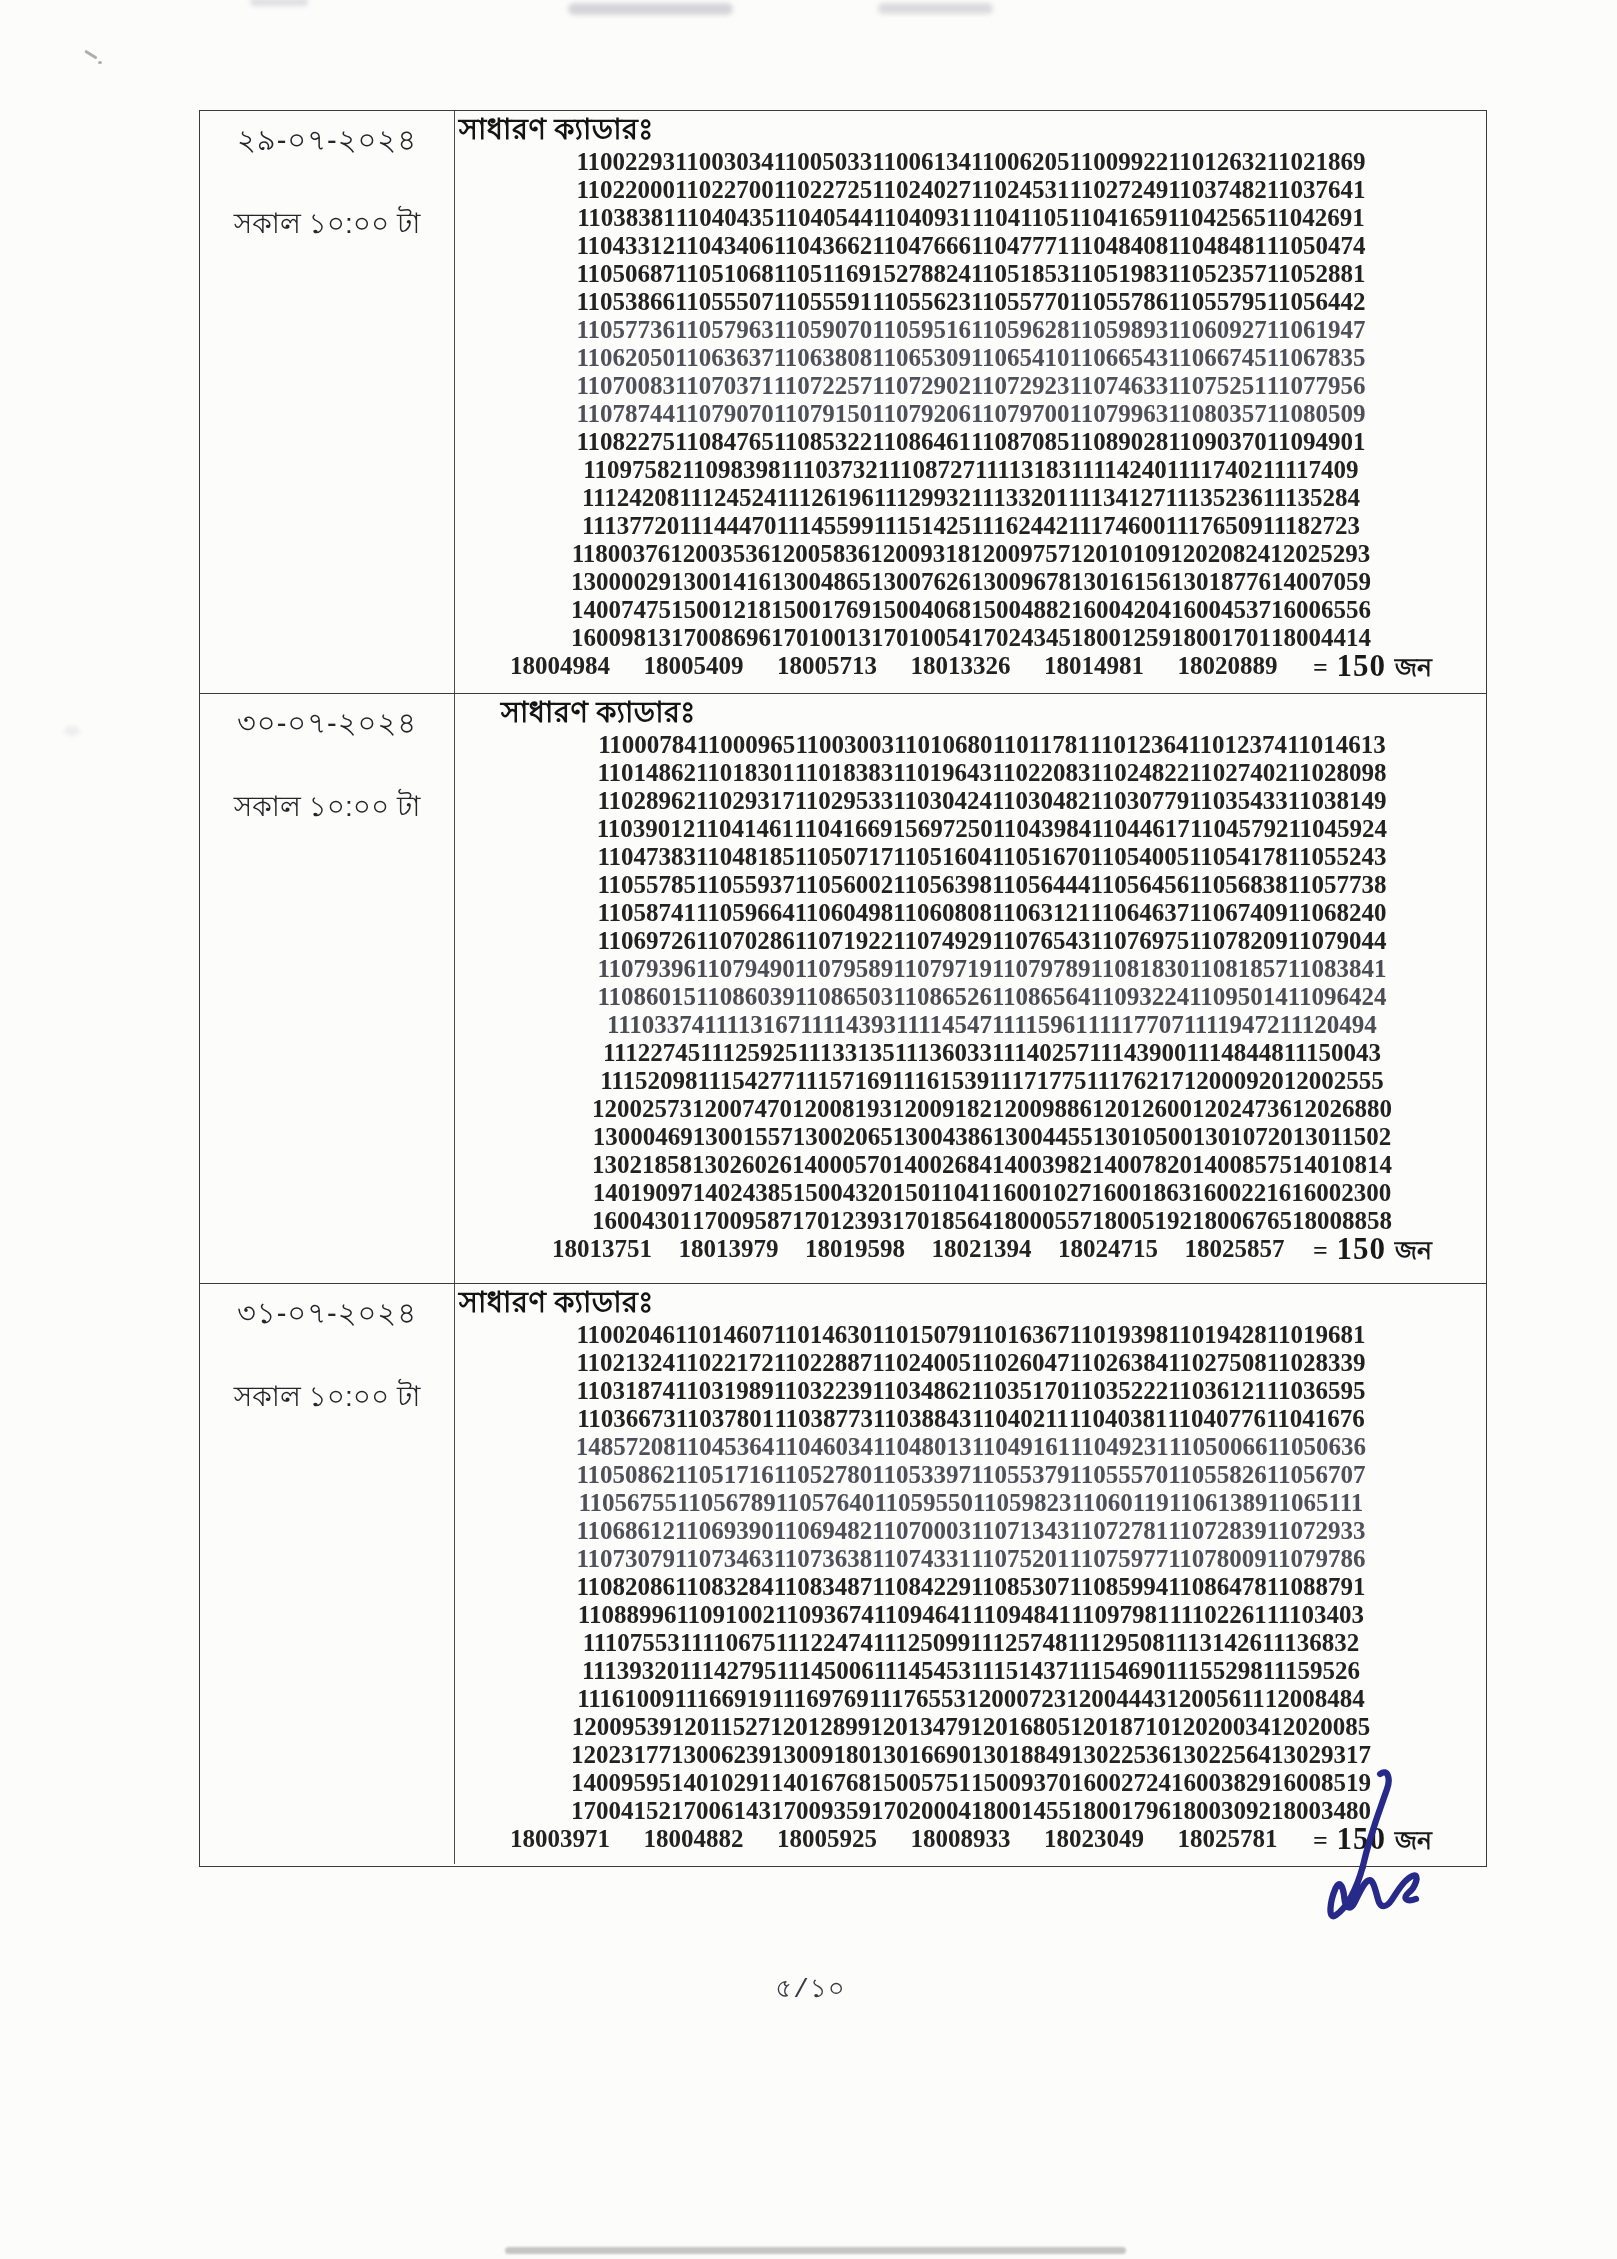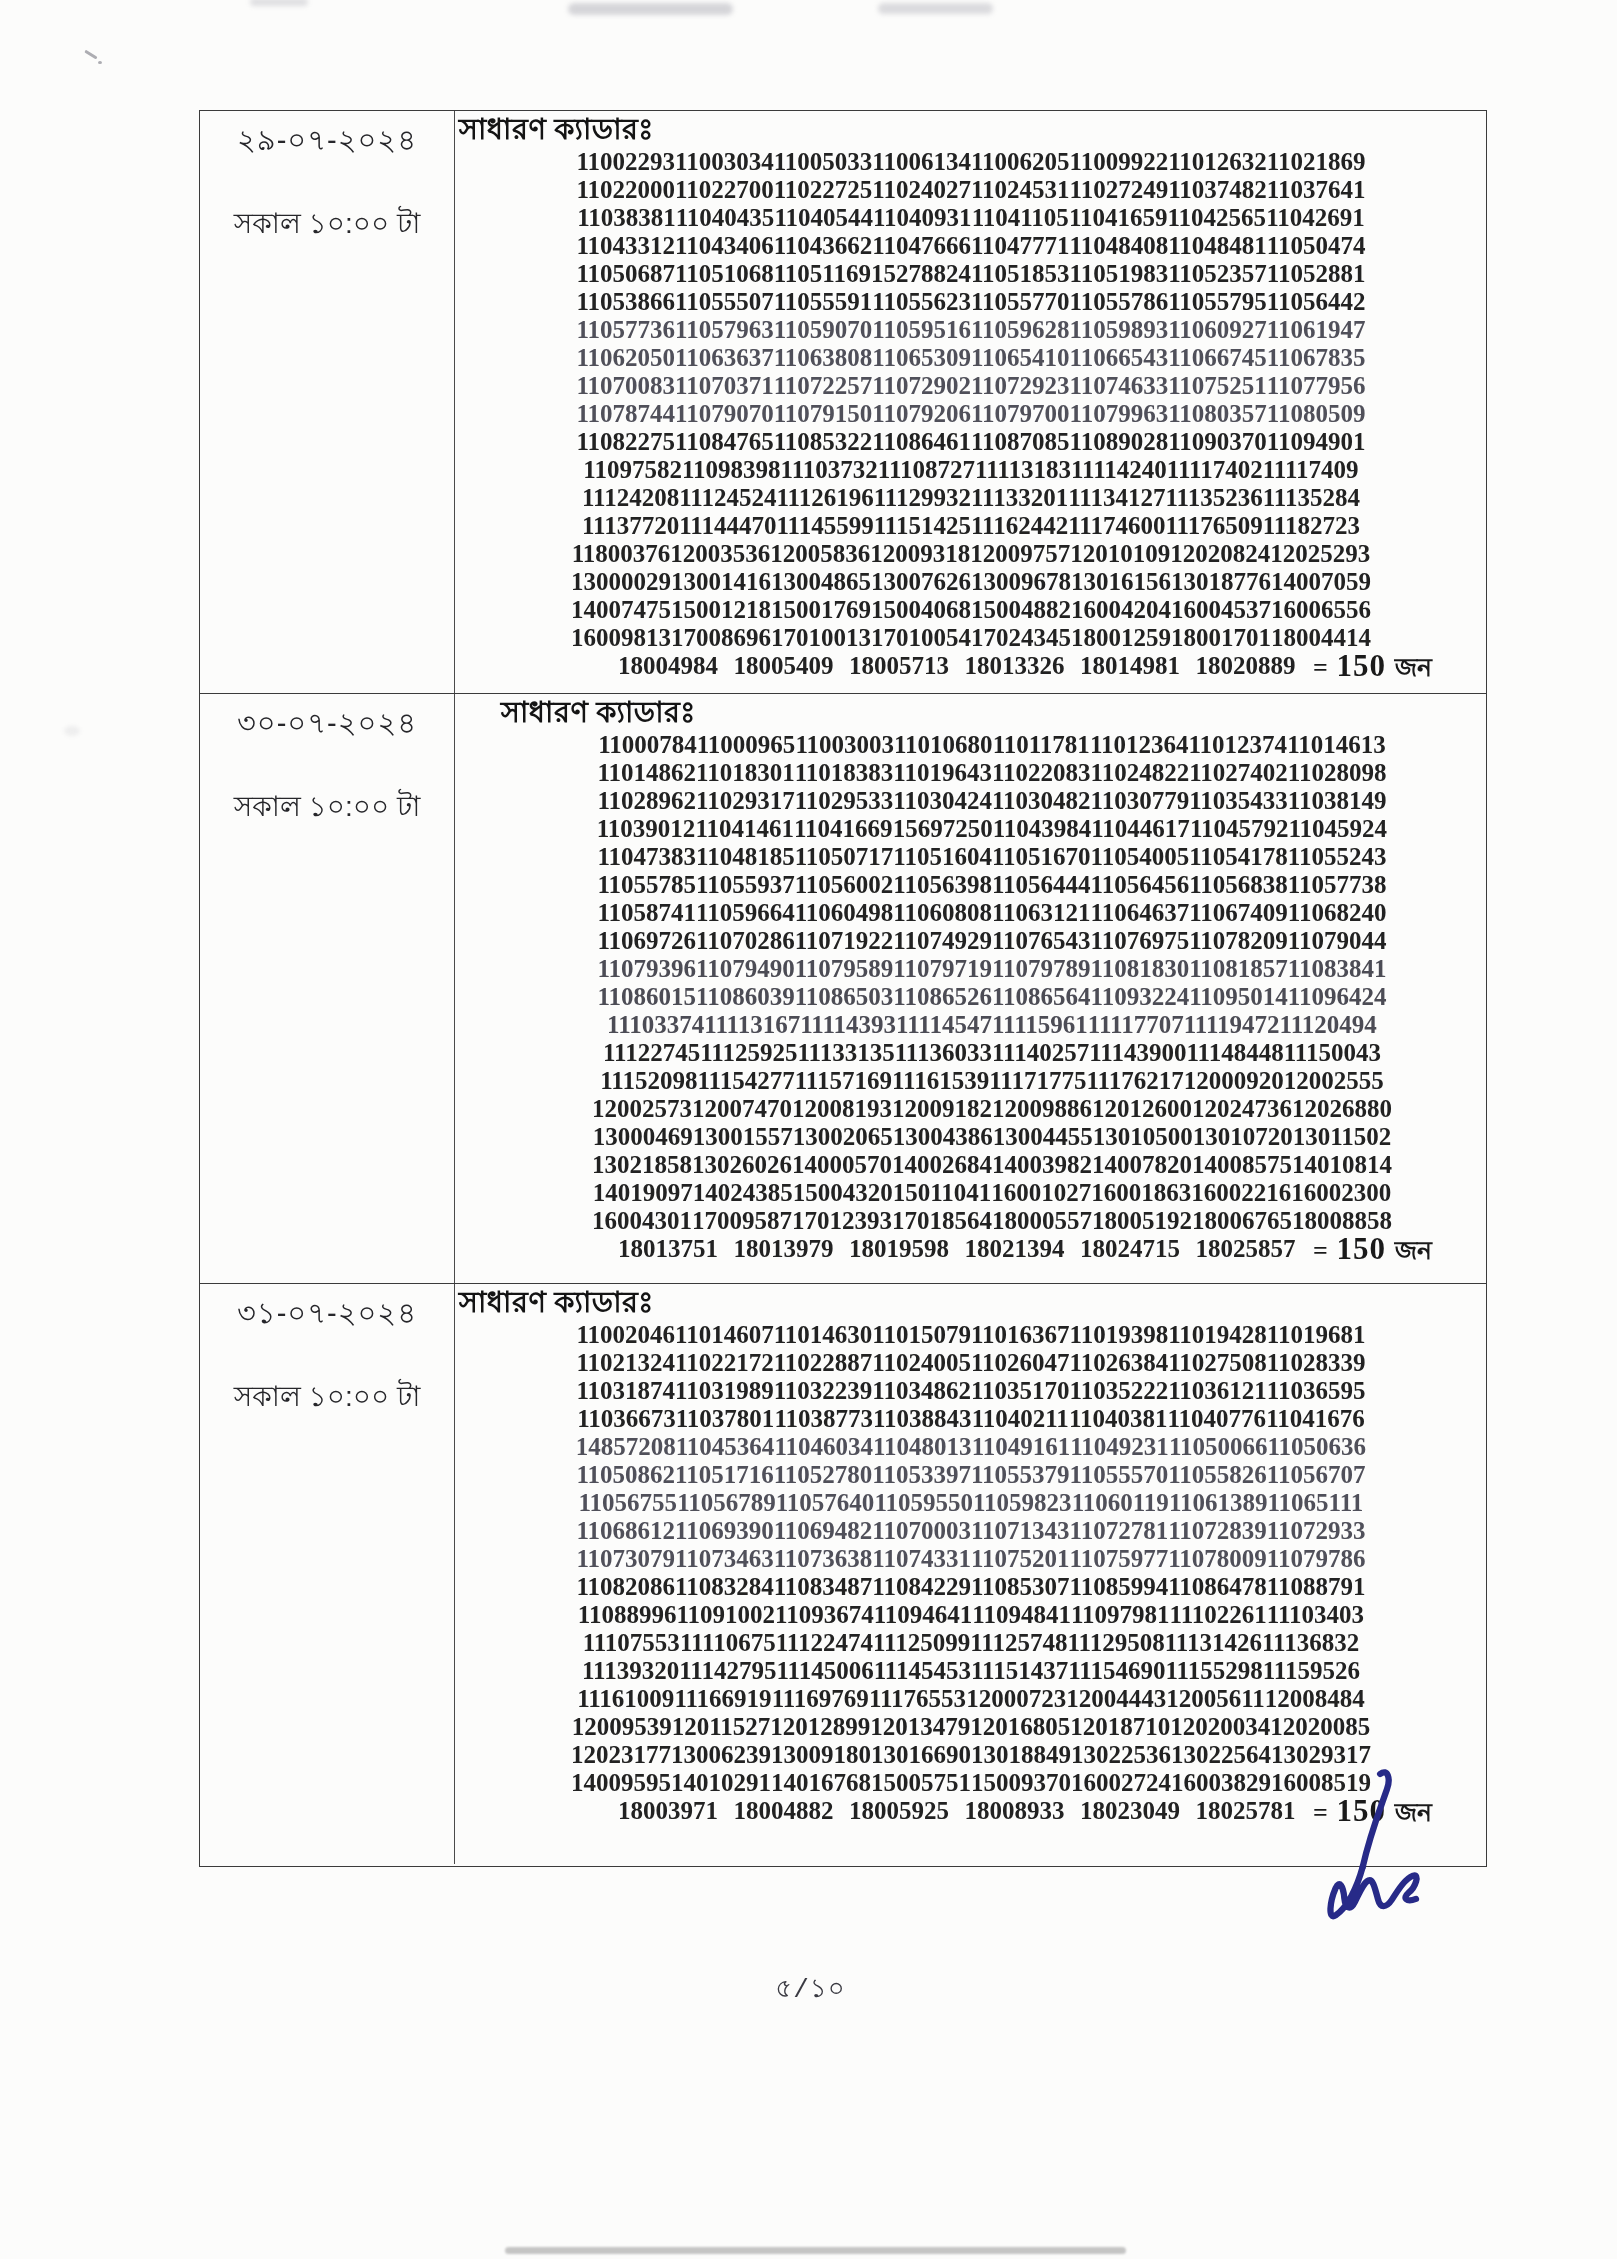--- a/index.html
+++ b/index.html
@@ -26,21 +26,21 @@
   .cat-header{
     font-weight:bold; font-size:29px; line-height:36px; padding-left:1.9px;
     color:#141414; letter-spacing:0.5px;
   }
   .rows{padding:1px 54px 0 53px;}
   .num-row{
     display:flex; justify-content:center; white-space:nowrap;
     font-size:25px; font-weight:600; line-height:28px; color:#222;
     font-family:"Liberation Serif",serif;
   }
-  .num-row.partial{justify-content:flex-end; gap:15.5px;}
+  .num-row.partial{justify-content:space-between; gap:15.5px;}
   
   .sec-0 .num-row:nth-child(n+7):nth-child(-n+10){color:#50505a;}
   .sec-1 .num-row:nth-child(n+9):nth-child(-n+11){color:#4c4c55;}
   .sec-2 .num-row:nth-child(n+5):nth-child(-n+9){color:#50505a;}
   .total{display:inline-flex; align-items:baseline; gap:8.7px; margin-left:1.9px; color:#1a1a1a;}
   .total .eq{font-size:26px; font-weight:600;}
   .total .count{font-size:31px; font-weight:700; letter-spacing:1px;}
   .total .unit{font-size:25px; font-weight:700; font-family:"Liberation Serif","DejaVu Sans",serif;}
   .footer-page{
     position:absolute; left:757px; top:1968px; width:107px; text-align:center;
@@ -657,20 +657,30 @@
             <div class="num-row">
               <span>14009595</span>
               <span>14010291</span>
               <span>14016768</span>
               <span>15005751</span>
               <span>15009370</span>
               <span>16002724</span>
               <span>16003829</span>
               <span>16008519</span>
             </div>
+            <div class="num-row">
+              <span>17004152</span>
+              <span>17006143</span>
+              <span>17009359</span>
+              <span>17020004</span>
+              <span>18001455</span>
+              <span>18001796</span>
+              <span>18003092</span>
+              <span>18003480</span>
+            </div>
             <div class="num-row partial">
               <span>18003971</span>
               <span>18004882</span>
               <span>18005925</span>
               <span>18008933</span>
               <span>18023049</span>
               <span>18025781</span>
               <span class="total">
                 <span class="eq">=</span>
                 <span class="count">150</span>

